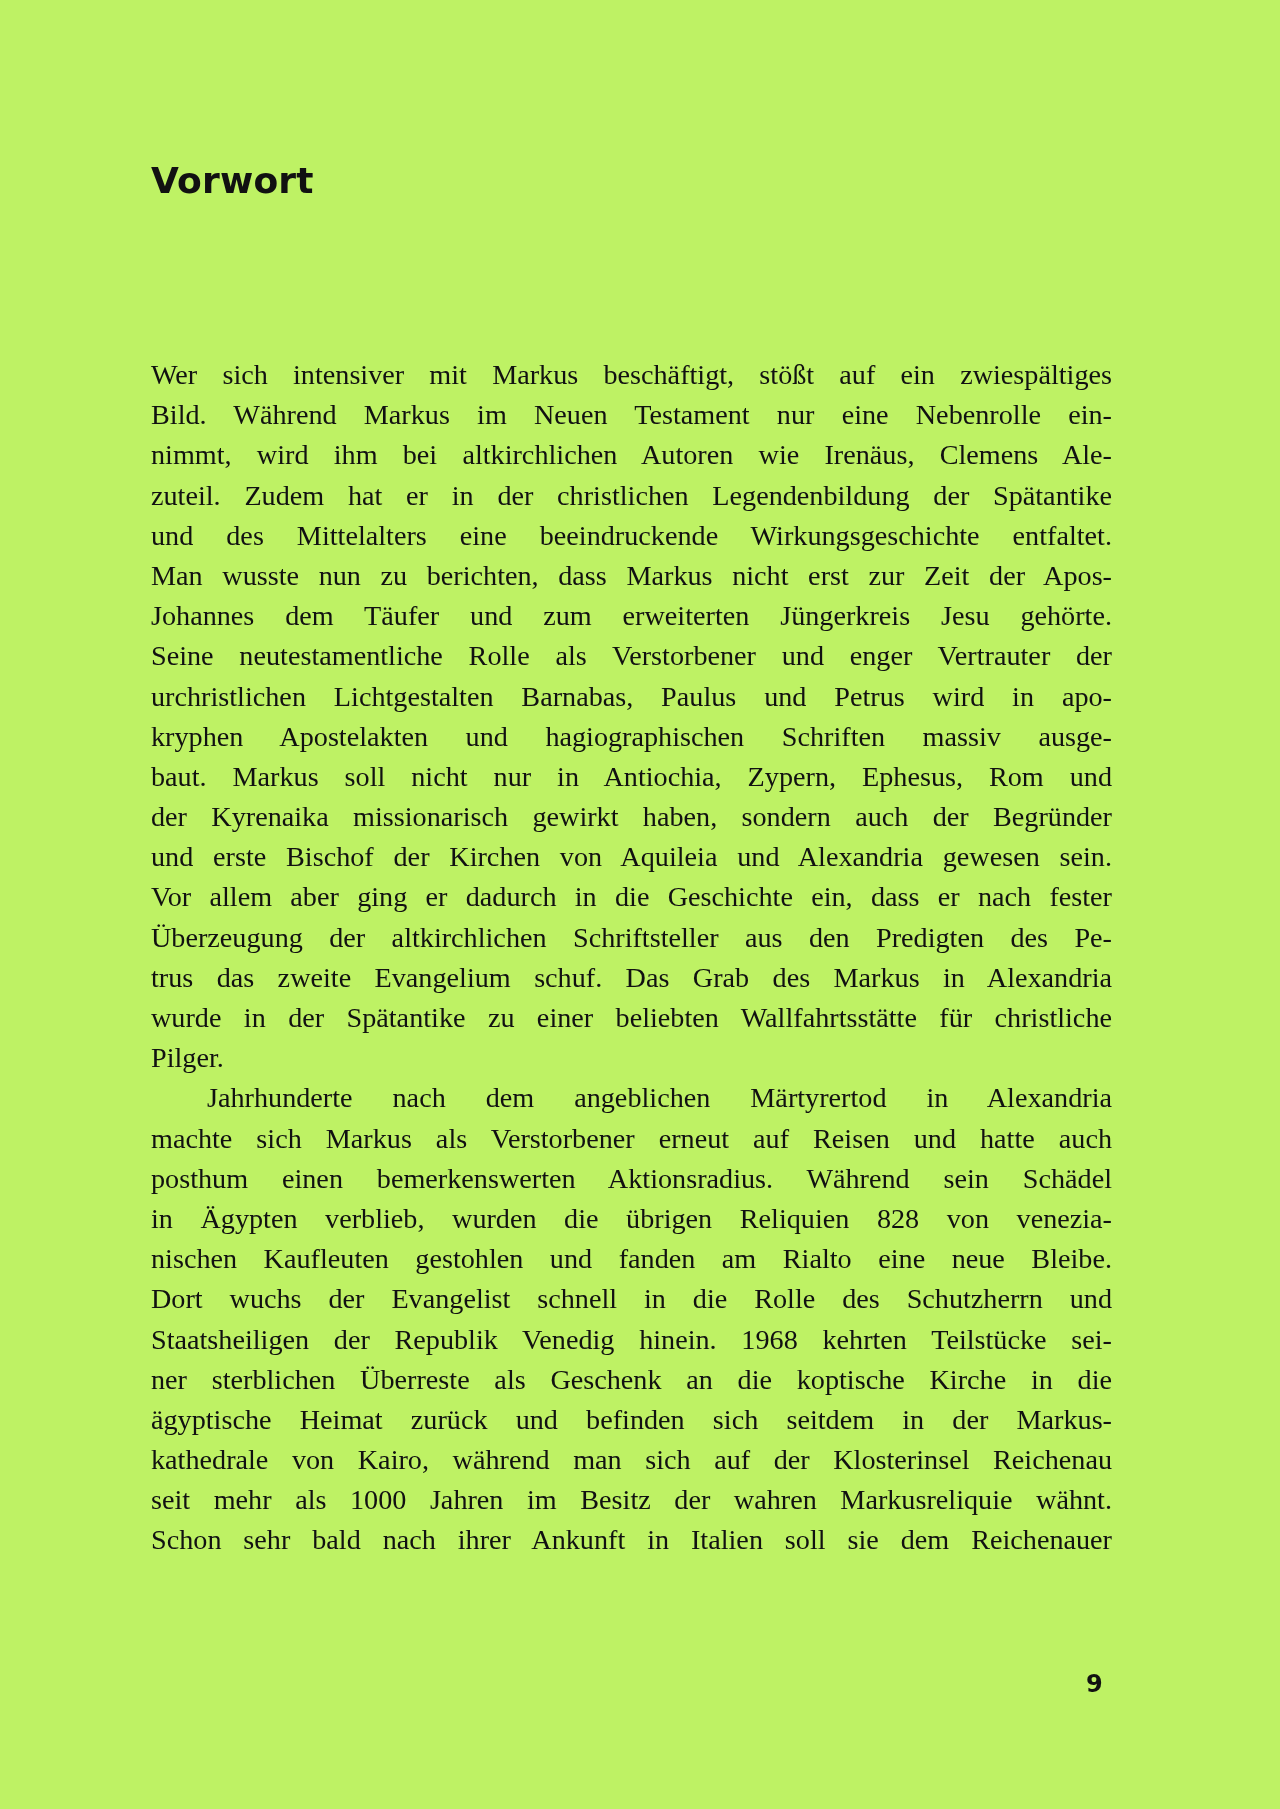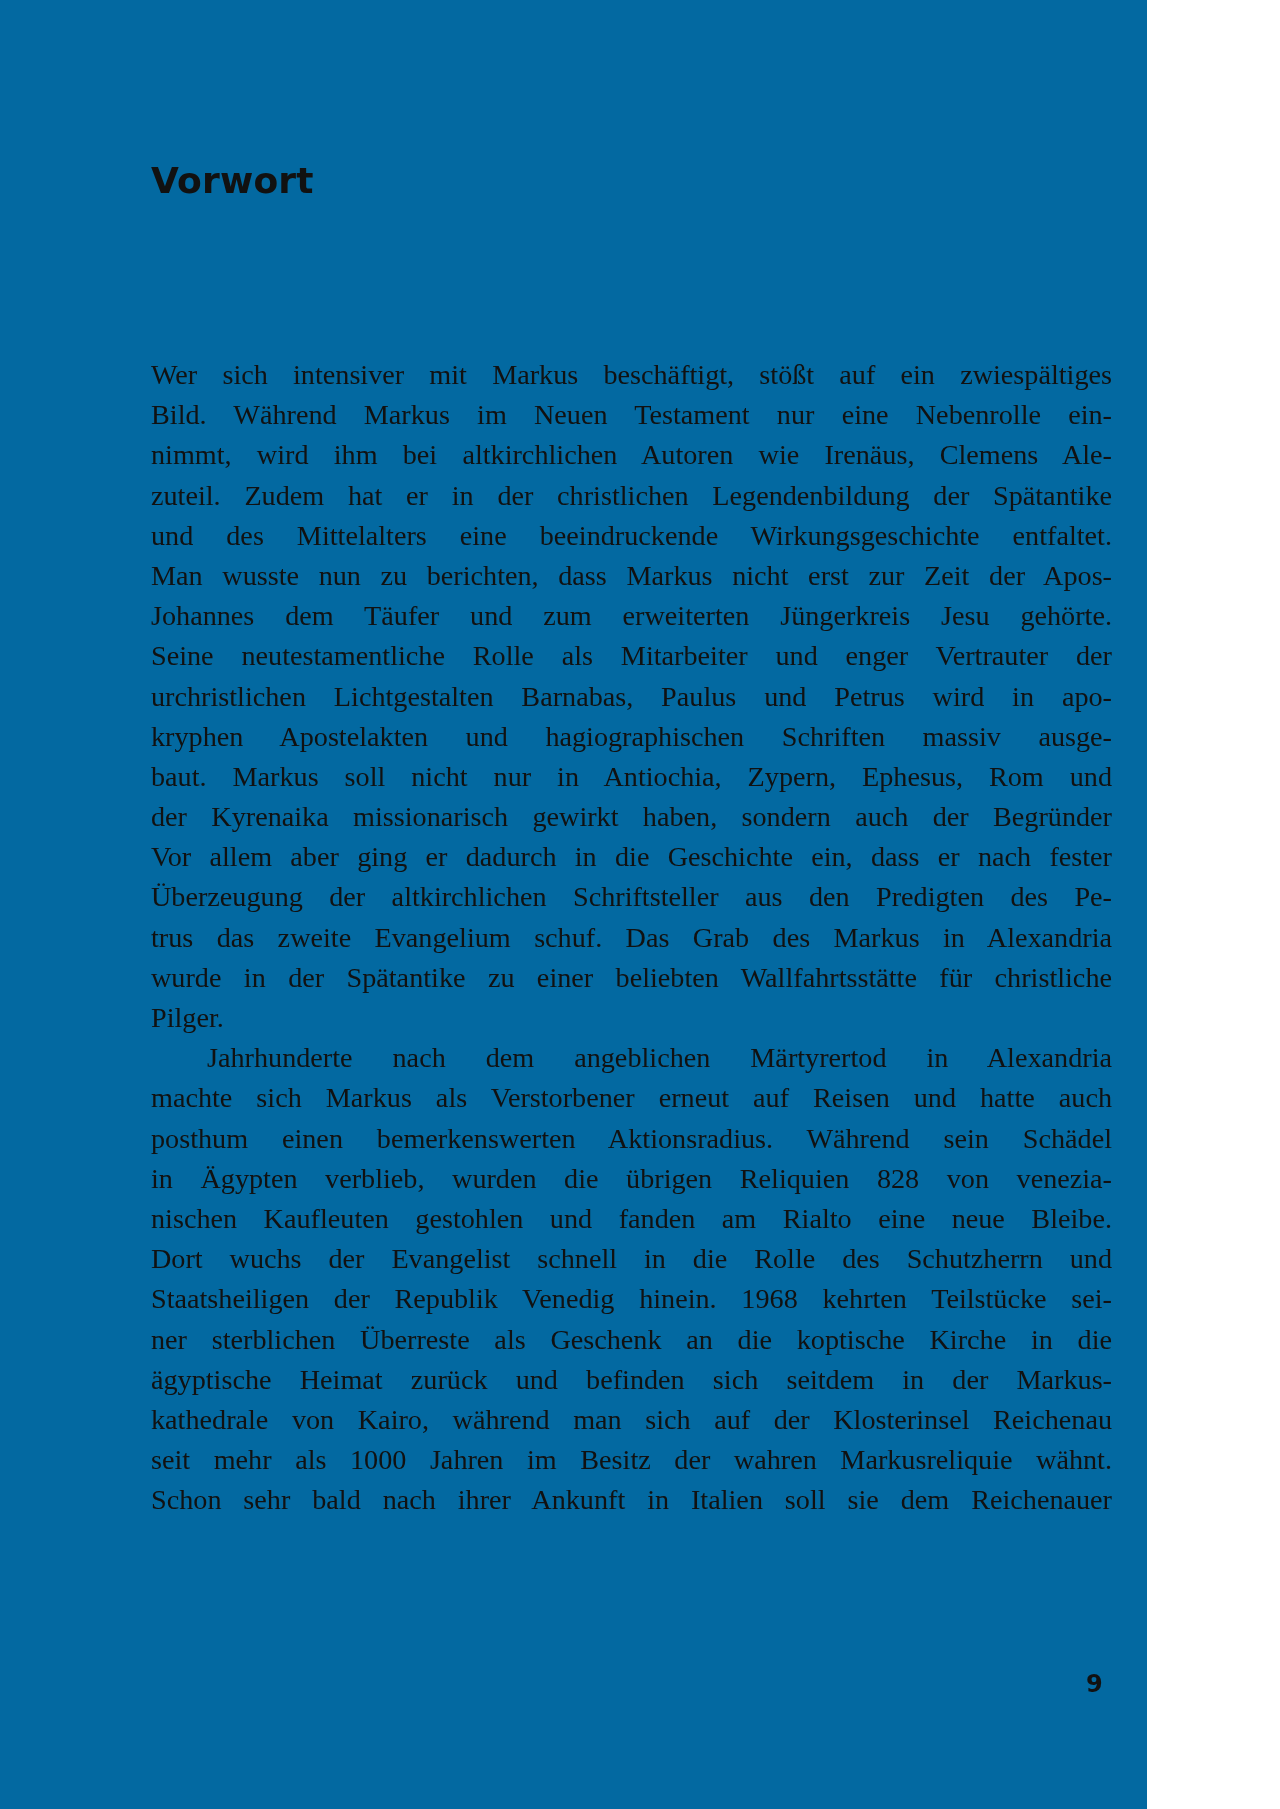--- a/index.html
+++ b/index.html
@@ -1,17 +1,17 @@
 <!DOCTYPE html>
 <html><head>
 <meta charset="utf-8">
 <style>
   html, body { margin: 0; padding: 0; background: #ffffff; }
   body { width: 1280px; height: 1809px; position: relative; overflow: hidden; }
-  .page { position: absolute; left: 0; top: 0; width: 1147px; height: 1809px; background: #0369a1; }
+  .page { position: absolute; left: 0; top: 0; width: 1280px; height: 1809px; background: #bef264; }
   .title {
     position: absolute; left: 151px; top: 160px;
     font-family: "DejaVu Sans", sans-serif; font-weight: bold;
     font-size: 36px; color: #111; letter-spacing: 0.2px; margin: 0;
   }
   .body {
     position: absolute; left: 151px; top: 355px; width: 961px;
     font-family: Liberation Serif, serif; font-size: 28.2px;
     line-height: 40.2px; color: #111;
   }
@@ -34,25 +34,26 @@
   <h1 class="title">Vorwort</h1>
   <div class="body" id="body">
       <div>
         <span class="line">Wer sich intensiver mit Markus beschäftigt, stößt auf ein zwiespältiges</span>
         <span class="line">Bild. Während Markus im Neuen Testament nur eine Nebenrolle ein-</span>
         <span class="line">nimmt, wird ihm bei altkirchlichen Autoren wie Irenäus, Clemens Ale-</span>
         <span class="line">zuteil. Zudem hat er in der christlichen Legendenbildung der Spätantike</span>
         <span class="line">und des Mittelalters eine beeindruckende Wirkungsgeschichte entfaltet.</span>
         <span class="line">Man wusste nun zu berichten, dass Markus nicht erst zur Zeit der Apos-</span>
         <span class="line">Johannes dem Täufer und zum erweiterten Jüngerkreis Jesu gehörte.</span>
-        <span class="line">Seine neutestamentliche Rolle als Mitarbeiter und enger Vertrauter der</span>
+        <span class="line">Seine neutestamentliche Rolle als Verstorbener und enger Vertrauter der</span>
         <span class="line">urchristlichen Lichtgestalten Barnabas, Paulus und Petrus wird in apo-</span>
         <span class="line">kryphen Apostelakten und hagiographischen Schriften massiv ausge-</span>
         <span class="line">baut. Markus soll nicht nur in Antiochia, Zypern, Ephesus, Rom und</span>
         <span class="line">der Kyrenaika missionarisch gewirkt haben, sondern auch der Begründer</span>
+        <span class="line">und erste Bischof der Kirchen von Aquileia und Alexandria gewesen sein.</span>
         <span class="line">Vor allem aber ging er dadurch in die Geschichte ein, dass er nach fester</span>
         <span class="line">Überzeugung der altkirchlichen Schriftsteller aus den Predigten des Pe-</span>
         <span class="line">trus das zweite Evangelium schuf. Das Grab des Markus in Alexandria</span>
         <span class="line">wurde in der Spätantike zu einer beliebten Wallfahrtsstätte für christliche</span>
         <span class="line last">Pilger.</span>
       </div>
       <div>
         <span class="line indent">Jahrhunderte nach dem angeblichen Märtyrertod in Alexandria</span>
         <span class="line">machte sich Markus als Verstorbener erneut auf Reisen und hatte auch</span>
         <span class="line">posthum einen bemerkenswerten Aktionsradius. Während sein Schädel</span>

